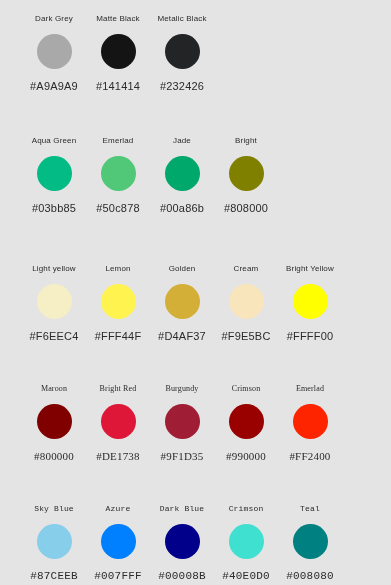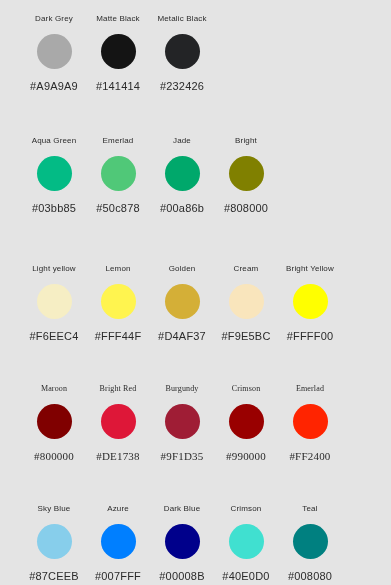--- a/index.html
+++ b/index.html
@@ -29,21 +29,21 @@
     box-sizing: border-box;
     padding-left: 22px;
     padding-right: 6px;
   }
 
   
   .swatch-row.r0 { height: 128px; padding-top: 14px; }
   .swatch-row.r1 { height: 128px; padding-top: 8px; }
   .swatch-row.r2 { height: 122px; padding-top: 8px; }
   .swatch-row.r3 { height: 122px; padding-top: 6px; font-family: Liberation Serif, serif; }
-  .swatch-row.r4 { height: 85px;  padding-top: 4px; }
+  .swatch-row.r4 { height: 85px;  padding-top: 4px; font-family: Liberation Mono, monospace; }
 
   .swatch-cell {
     width: 64px;
     flex: 0 0 64px;
     display: flex;
     flex-direction: column;
     align-items: center;
     text-align: center;
   }
 

